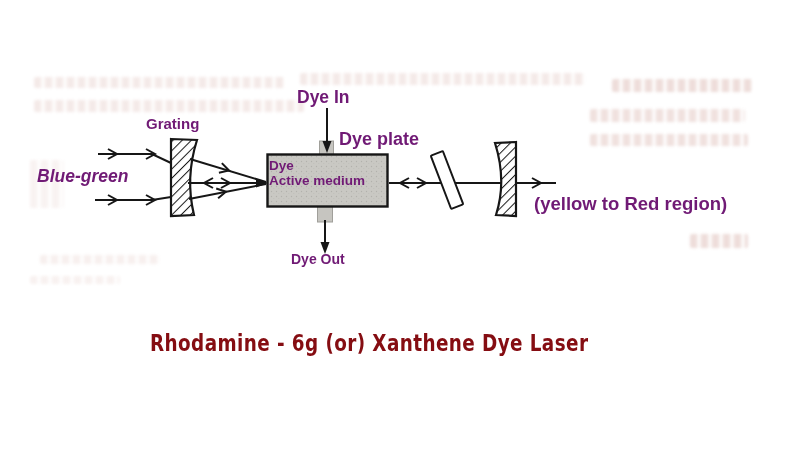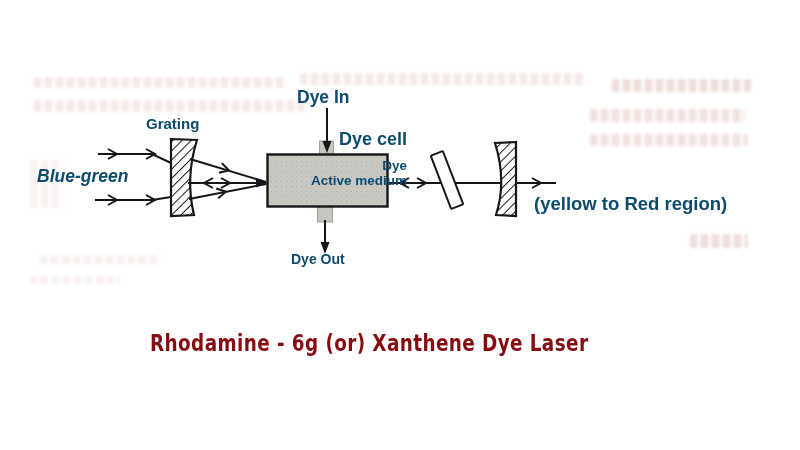--- a/index.html
+++ b/index.html
@@ -3,29 +3,29 @@
 <meta charset="utf-8">
 <style>
   html,body{margin:0;padding:0;background:#ffffff;}
   .stage{
     position:relative;width:800px;height:450px;overflow:hidden;
     background:#ffffff;
     font-family:"Liberation Sans",sans-serif;
   }
   .art{position:absolute;left:0;top:0;}
   .lbl{
-    position:absolute;color:#0c4a6e;font-weight:bold;white-space:nowrap;
+    position:absolute;color:#701a75;font-weight:bold;white-space:nowrap;
     font-family:"Liberation Sans",sans-serif;
   }
   .lbl .line{display:block;}
   #lbl-blue-green{left:37px;top:166px;font-size:17.5px;line-height:21px;font-style:italic;}
   #lbl-grating{left:146px;top:115px;font-size:15px;}
   #lbl-dye-in{left:297px;top:87px;font-size:17.5px;}
   #lbl-dye-cell{left:339px;top:129px;font-size:18px;}
-  #lbl-cell-text{left:269px;top:158px;width:138px;text-align:right;
+  #lbl-cell-text{left:269px;top:158px;width:138px;text-align:left;
     font-size:13.5px;line-height:15px;}
   #lbl-partial-mirror{left:480px;top:85px;width:64px;text-align:center;
     font-size:17.5px;line-height:19.5px;}
   #lbl-tuning-plate{left:377px;top:206px;font-size:18px;}
   #lbl-laser-out1{left:562px;top:172px;font-size:18.5px;}
   #lbl-laser-out2{left:534px;top:193px;font-size:18.5px;}
   #lbl-dye-out{left:291px;top:251px;font-size:14px;}
   #caption{
     position:absolute;left:150px;top:330px;white-space:nowrap;
     font-family:"DejaVu Sans",sans-serif;font-weight:bold;font-size:23px;
@@ -117,21 +117,21 @@
   </svg>
 
   <div class="lbl" id="lbl-blue-green">
     <span class="line">Blue-green</span>
   </div>
 
   <div class="lbl" id="lbl-grating">Grating</div>
 
   <div class="lbl" id="lbl-dye-in">Dye In</div>
 
-  <div class="lbl" id="lbl-dye-cell">Dye cell</div>
+  <div class="lbl" id="lbl-dye-cell">Dye plate</div>
 
   <div class="lbl" id="lbl-cell-text">
     <span class="line">Dye</span>
     <span class="line">Active medium</span>
   </div>
 
 
 
   <div class="lbl" id="lbl-laser-out2">(yellow to Red region)</div>
 

